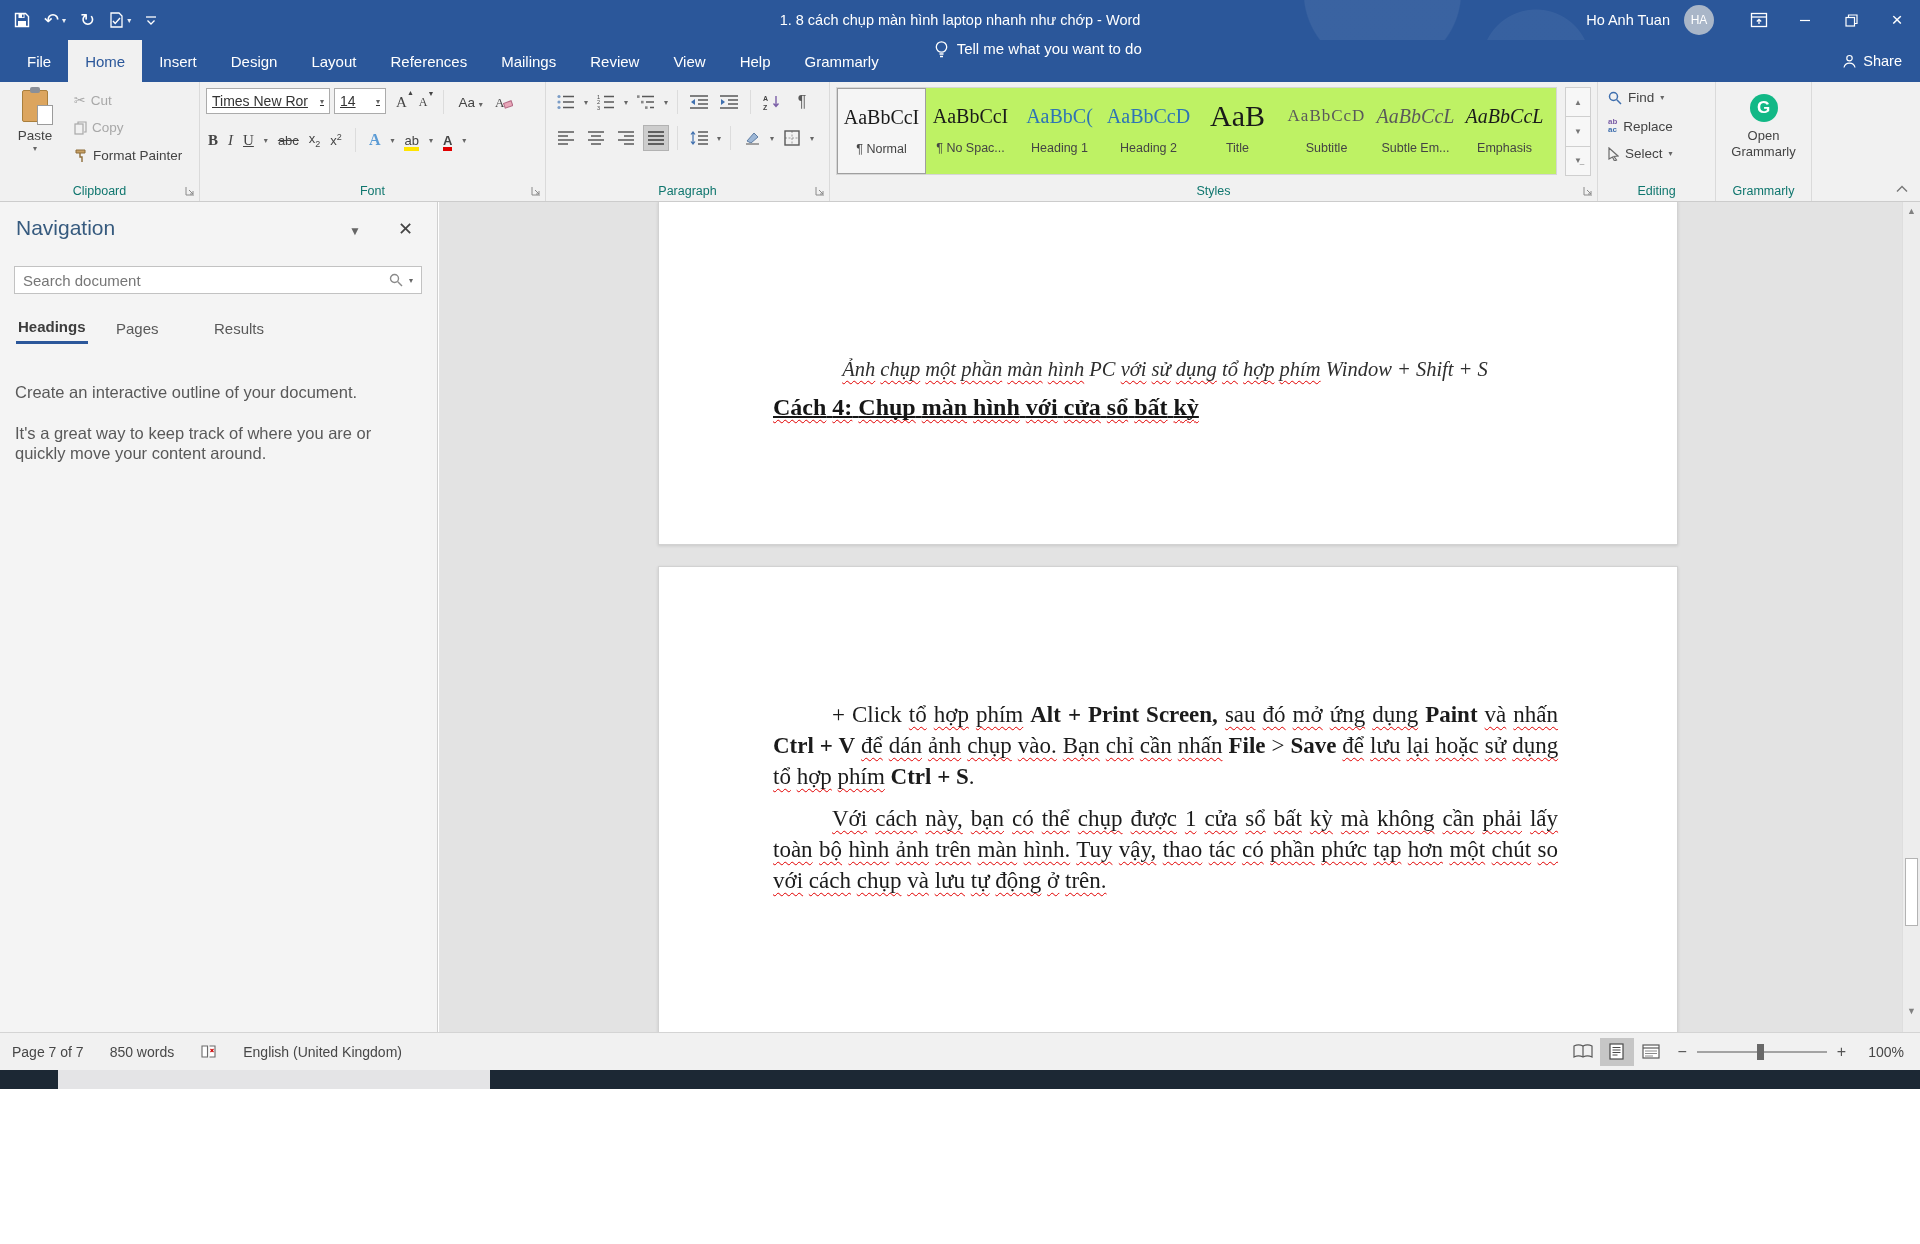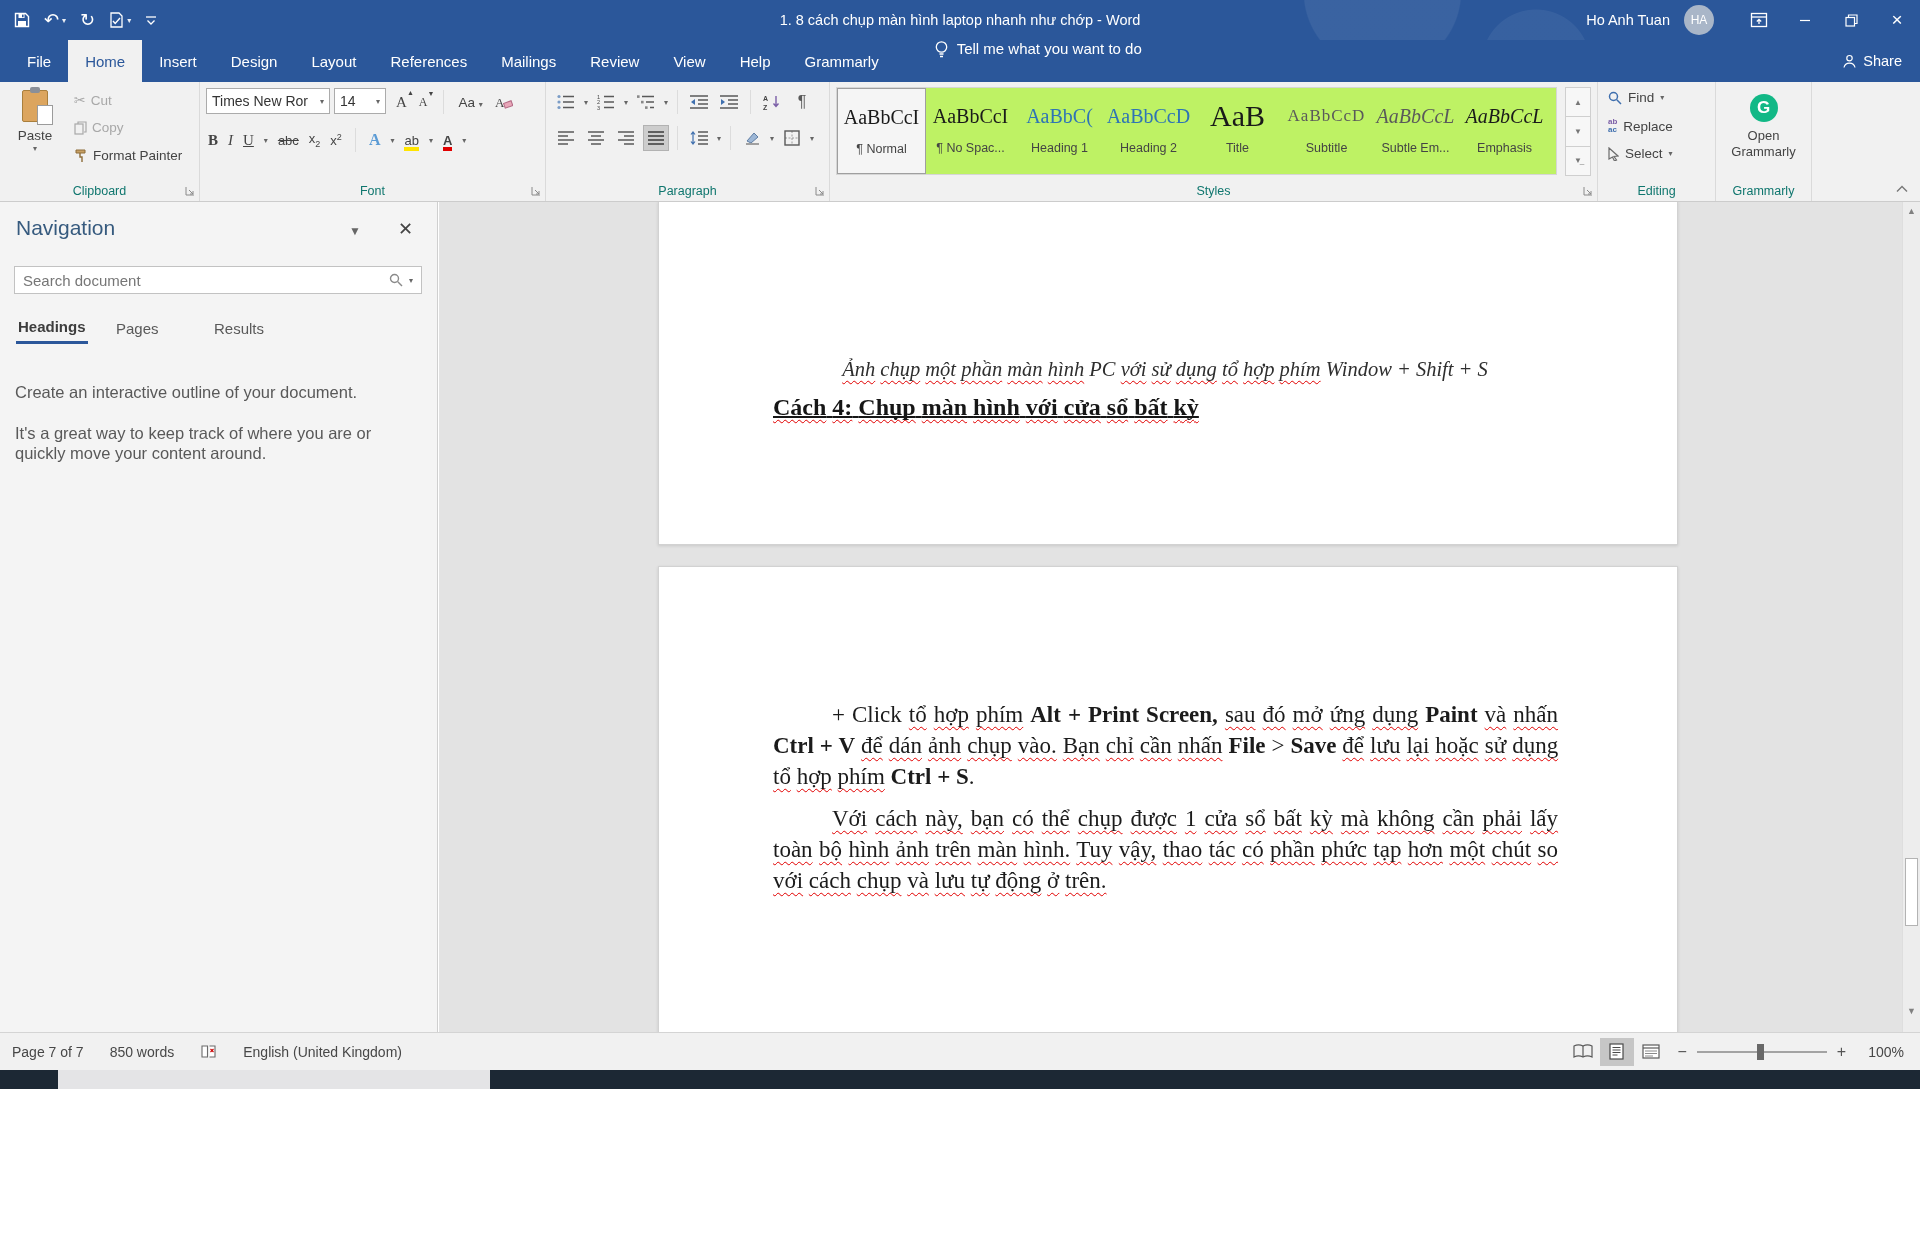--- a/index.html
+++ b/index.html
@@ -48,21 +48,21 @@
   .hrow { position:absolute; display:flex; align-items:center; gap:5px; }
 
   
   .paste-btn { position:absolute; left:8px; top:6px; width:54px; height:80px; text-align:center; }
   .clipbody { position:relative; width:26px; height:32px; margin:2px auto 4px; background:#dca55e;
     border:1px solid #a97f3c; border-radius:2px; }
   .clipclip { position:absolute; top:-4px; left:7px; width:10px; height:6px; background:#8a8f98; border-radius:2px; }
   .clippage { position:absolute; right:-6px; bottom:-4px; width:16px; height:20px; background:#fff; border:1px solid #9b9b9b; }
   
   .combo { background:#fff; border:1px solid #ababab; height:26px; display:flex;
-    align-items:center; font-size:14px; color:#333; padding:0 5px; justify-content:space-between; }
+    align-items:center; font-size:14px; color:#333; padding:0 5px; justify-content:space-between;text-decoration:underline; }
   .fx-b { font-weight:bold; font-size:15px; color:#444; font-family:"Liberation Serif",serif; }
   .fx-i { font-style:italic; font-size:15px; color:#444; font-family:"Liberation Serif",serif; }
   .fx-u { text-decoration:underline; font-size:15px; color:#444; font-family:"Liberation Serif",serif; }
   .fx-s { text-decoration:line-through; font-size:13px; color:#444; }
   .fx-sub { font-size:13px; color:#444; } .fx-sub sub,.fx-sub sup { font-size:9px; }
   .fx-A { font-size:16px; font-weight:bold; color:#5b9bd5; font-family:"Liberation Serif",serif; }
   .colbar { display:inline-block; position:relative; font-size:13px; color:#444; line-height:1; }
   .colbar i { position:absolute; left:0; right:0; bottom:-4px; height:4px; }
   .grow-a { position:relative; font-size:15px; color:#444; font-family:"Liberation Serif",serif; }
   .grow-a .car { position:absolute; top:-5px; right:-7px; font-size:7px; color:#444; }

